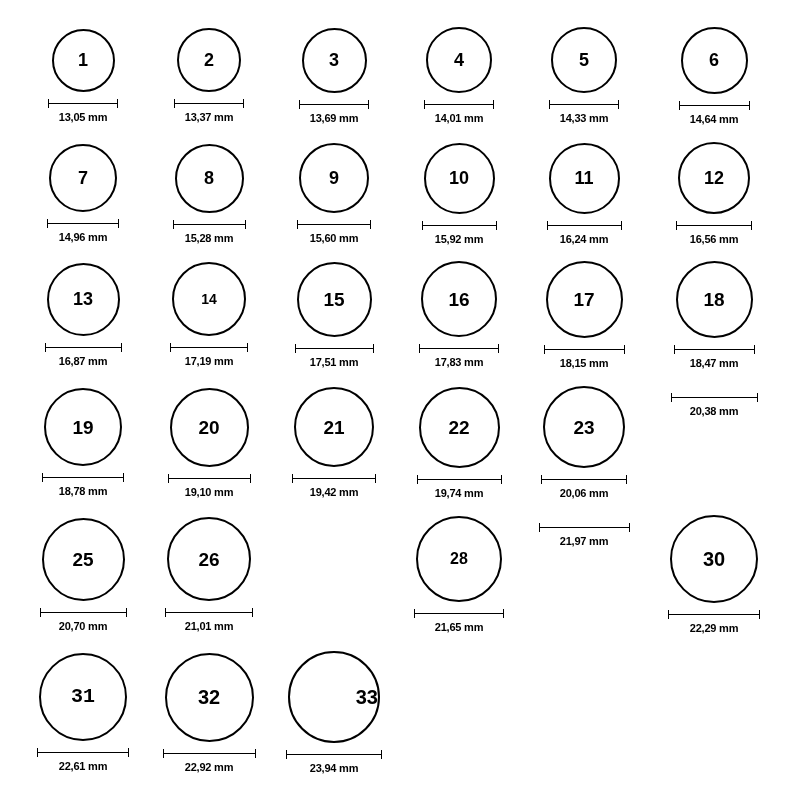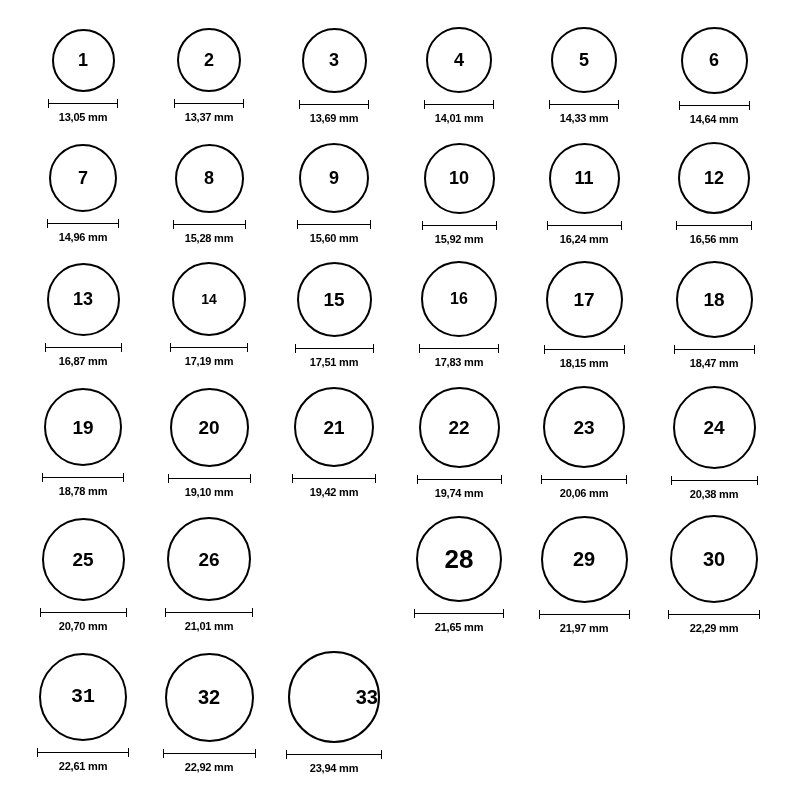--- a/index.html
+++ b/index.html
@@ -234,21 +234,21 @@
       </div>
       <div class="measure" style="width: 79px;">
         <div class="bar"></div>
         <div class="tick left"></div>
         <div class="tick right"></div>
       </div>
       <div class="ring-label">17,51 mm</div>
     </div>
     <div class="ring-cell" style="left: 399px; top: 261px; width: 120px;">
       <div class="ring-circle" style="width: 76px; height: 76px;">
-        <span class="ring-number" style="font-size: 16px;">16</span>
+        <span class="ring-number" style="font-size: 19px;">16</span>
       </div>
       <div class="measure" style="width: 80px;">
         <div class="bar"></div>
         <div class="tick left"></div>
         <div class="tick right"></div>
       </div>
       <div class="ring-label">17,83 mm</div>
     </div>
     <div class="ring-cell" style="left: 524px; top: 260.5px; width: 120px;">
       <div class="ring-circle" style="width: 77px; height: 77px;">
@@ -321,23 +321,20 @@
         <span class="ring-number" style="font-size: 19px;">23</span>
       </div>
       <div class="measure" style="width: 86px;">
         <div class="bar"></div>
         <div class="tick left"></div>
         <div class="tick right"></div>
       </div>
       <div class="ring-label">20,06 mm</div>
     </div>
     <div class="ring-cell" style="left: 654px; top: 385.5px; width: 120px;">
-      <div class="ring-circle" style="width: 83px; height: 83px;">
-        <span class="ring-number" style="font-size: 19px;">24</span>
-      </div>
       <div class="measure" style="width: 87px;">
         <div class="bar"></div>
         <div class="tick left"></div>
         <div class="tick right"></div>
       </div>
       <div class="ring-label">20,38 mm</div>
     </div>
     <div class="ring-cell" style="left: 23px; top: 517.5px; width: 120px; align-items: center;">
       <div class="ring-circle" style="width: 83px; height: 83px;">
         <span class="ring-number" style="font-size: 19px;">25</span>
@@ -355,33 +352,30 @@
       </div>
       <div class="measure" style="width: 88px;">
         <div class="bar"></div>
         <div class="tick left"></div>
         <div class="tick right"></div>
       </div>
       <div class="ring-label">21,01 mm</div>
     </div>
     <div class="ring-cell" style="left: 399px; top: 516px; width: 120px;">
       <div class="ring-circle" style="width: 86px; height: 86px;">
-        <span class="ring-number" style="font-size: 26px;">28</span>
+        <span class="ring-number" style="font-size: 16px;">28</span>
       </div>
       <div class="measure" style="width: 90px;">
         <div class="bar"></div>
         <div class="tick left"></div>
         <div class="tick right"></div>
       </div>
       <div class="ring-label">21,65 mm</div>
     </div>
     <div class="ring-cell" style="left: 524px; top: 515.5px; width: 120px;">
-      <div class="ring-circle" style="width: 87px; height: 87px;">
-        <span class="ring-number" style="font-size: 20px;">29</span>
-      </div>
       <div class="measure" style="width: 91px;">
         <div class="bar"></div>
         <div class="tick left"></div>
         <div class="tick right"></div>
       </div>
       <div class="ring-label">21,97 mm</div>
     </div>
     <div class="ring-cell" style="left: 654px; top: 515px; width: 120px;">
       <div class="ring-circle" style="width: 88px; height: 88px;">
         <span class="ring-number" style="font-size: 20px;">30</span>

